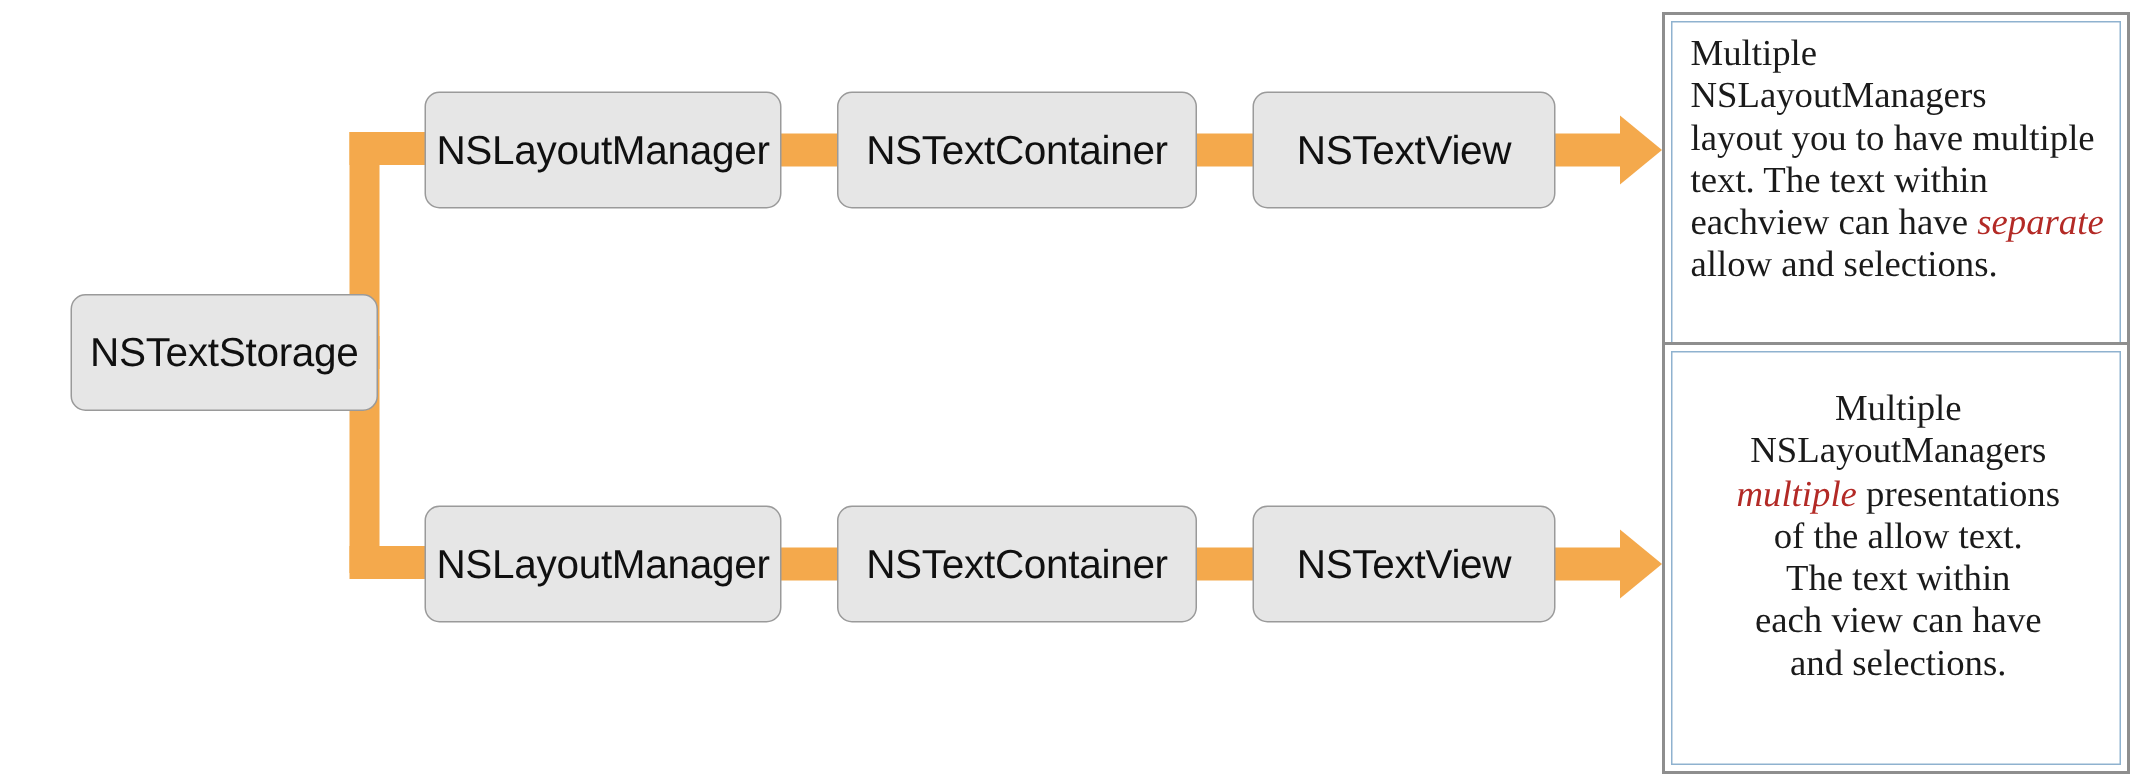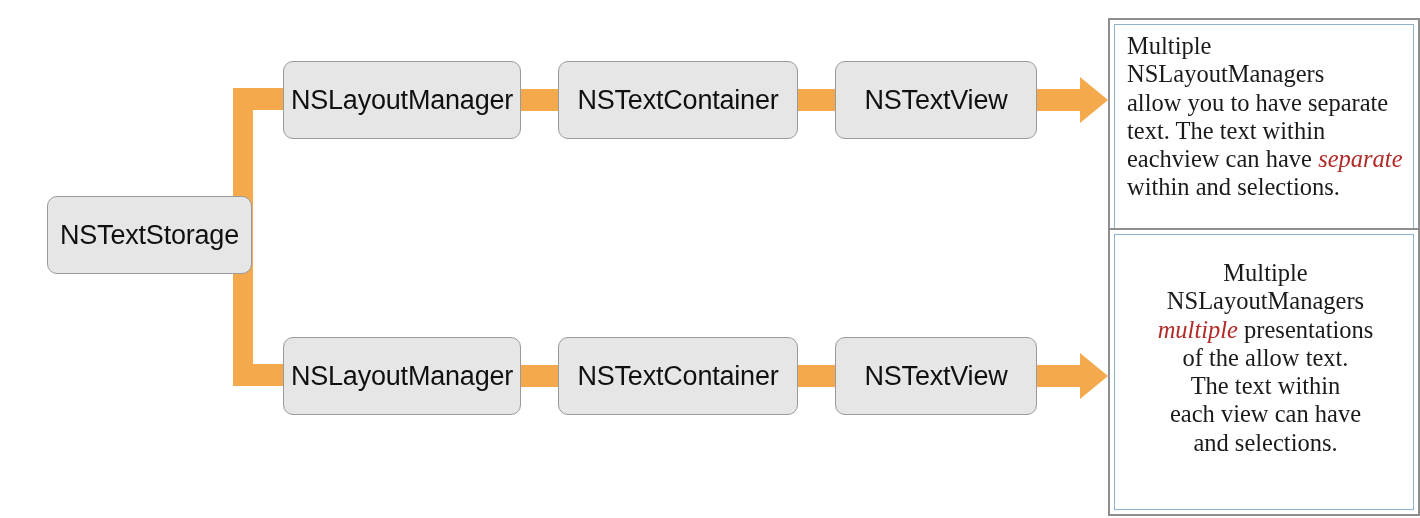--- a/index.html
+++ b/index.html
@@ -63,21 +63,21 @@
     width: 100%;
     height: 100%;
     border: 1.5px solid #8fb2cf;
     background: #ffffff;
     font-family: "Liberation Serif", serif;
     font-size: 24.5px;
     line-height: 1.155;
     color: #1a1a1a;
     padding: 7px 9px 7px 12px;
   }
-  #panel-top    { left: 1108px; top: 18px;   width: 312px; height: 249px; }
+  #panel-top    { left: 1108px; top: 8px;   width: 312px; height: 249px; }
   #panel-bottom { left: 1108px; top: 228px; width: 312px; height: 288px; }
 
   #panel-top .panel-inner    { text-align: left; }
   #panel-bottom .panel-inner { text-align: center; padding-top: 24px; }
 
   .hl {
     color: #b32a26;
     font-weight: normal;
     font-style: italic;
   }
@@ -138,24 +138,24 @@
     <span class="node-label">NSTextContainer</span>
   </div>
 
   <div class="node" id="node-tv-bot">
     <span class="node-label">NSTextView</span>
   </div>
 
   <div class="panel" id="panel-top">
     <div class="panel-inner" id="panel-top-inner">
         <span class="panel-line">Multiple NSLayoutManagers</span>
-        <span class="panel-line">allow you to have separate</span>
+        <span class="panel-line">layout you to have multiple</span>
         <span class="panel-line">text. The text within</span>
         <span class="panel-line">eachview can have <span class="hl">separate</span></span>
-        <span class="panel-line">within and selections.</span>
+        <span class="panel-line">allow and selections.</span>
       </div>
   </div>
 
   <div class="panel" id="panel-bottom">
     <div class="panel-inner" id="panel-bottom-inner">
         <span class="panel-line">Multiple</span>
         <span class="panel-line">NSLayoutManagers</span>
         <span class="panel-line"><span class="hl">multiple</span> presentations</span>
         <span class="panel-line">of the allow text.</span>
         <span class="panel-line">The text within</span>

